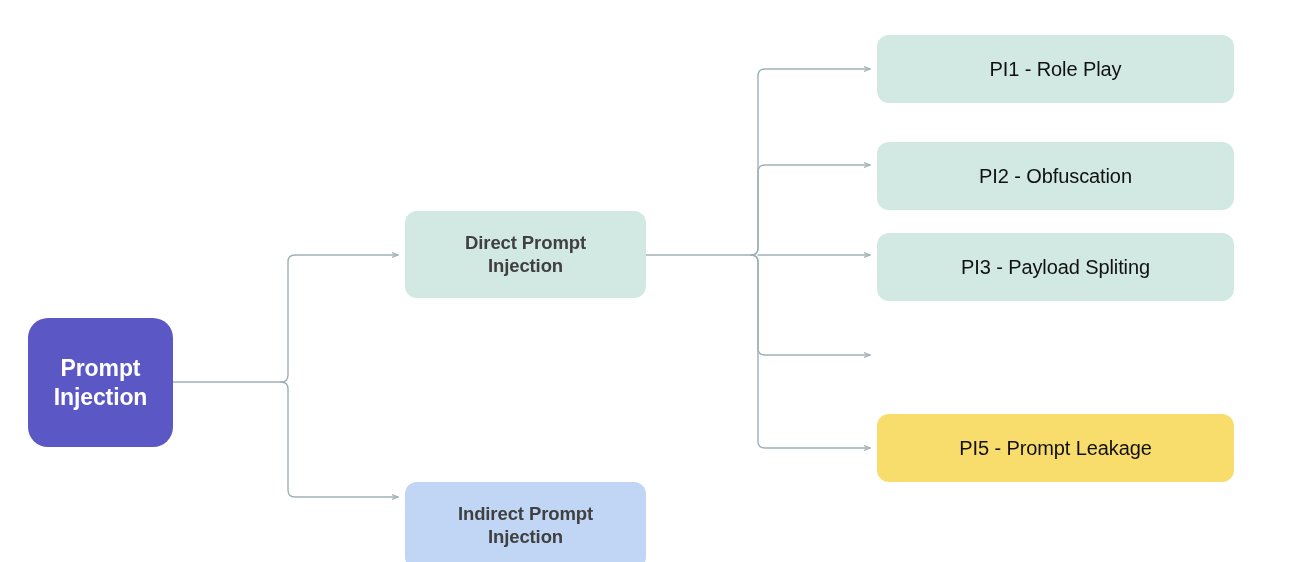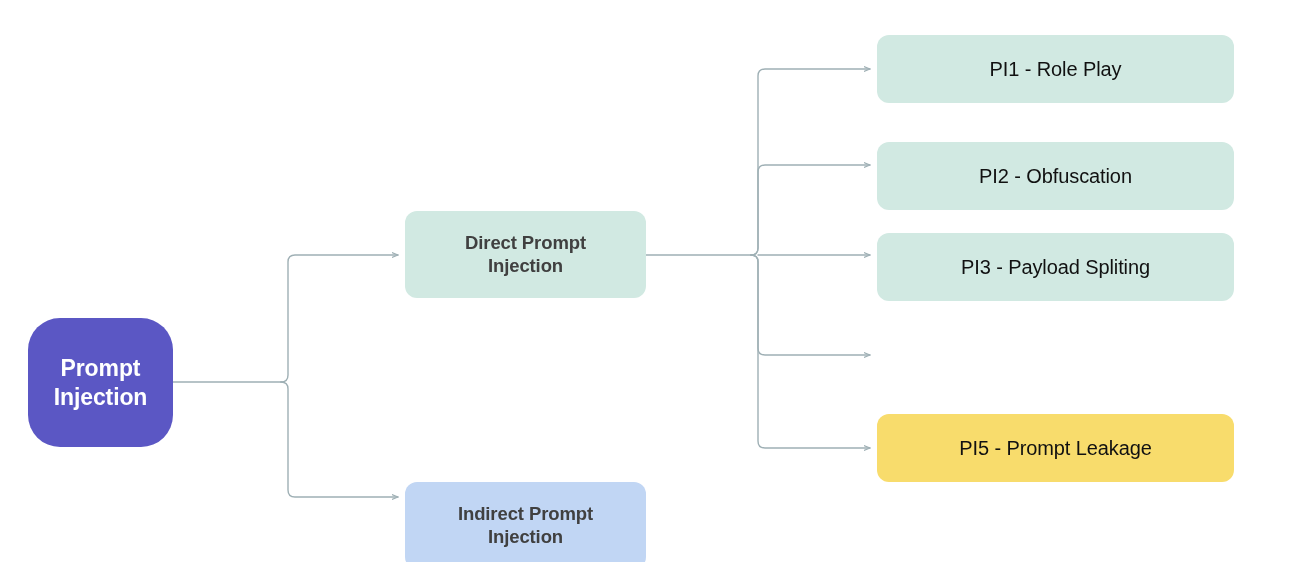--- a/index.html
+++ b/index.html
@@ -44,21 +44,21 @@
   }
 
   
   .node-root {
     left: 28px;
     top: 318px;
     width: 145px;
     height: 129px;
     background: #5B57C4;
     color: #ffffff;
-    border-radius: 32px;
+    border-radius: 20px;
     font-size: 23px;
     font-weight: bold;
   }
 
   
   .node-branch {
     left: 405px;
     width: 241px;
     height: 87px;
     border-radius: 12px;

